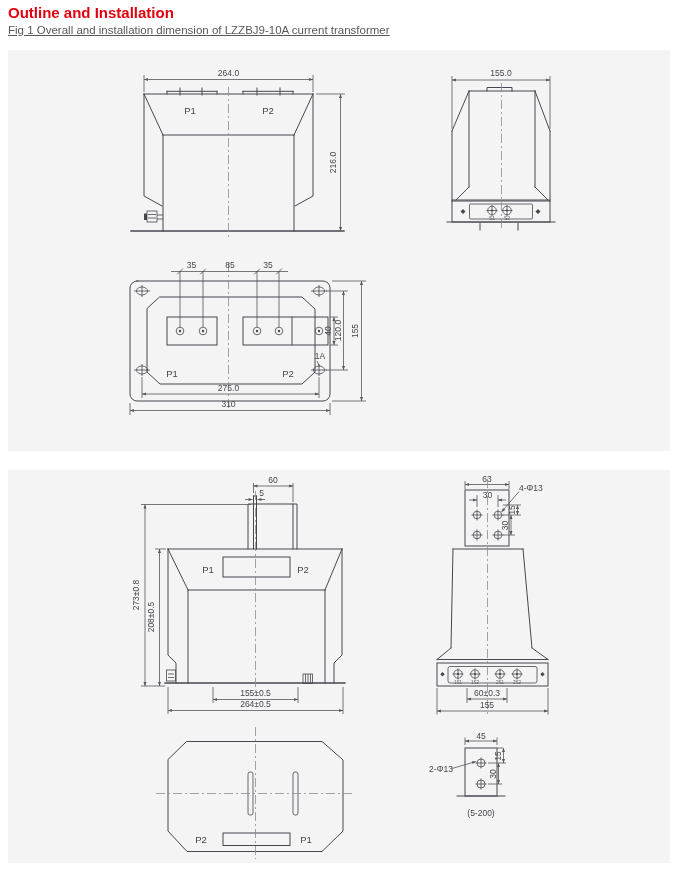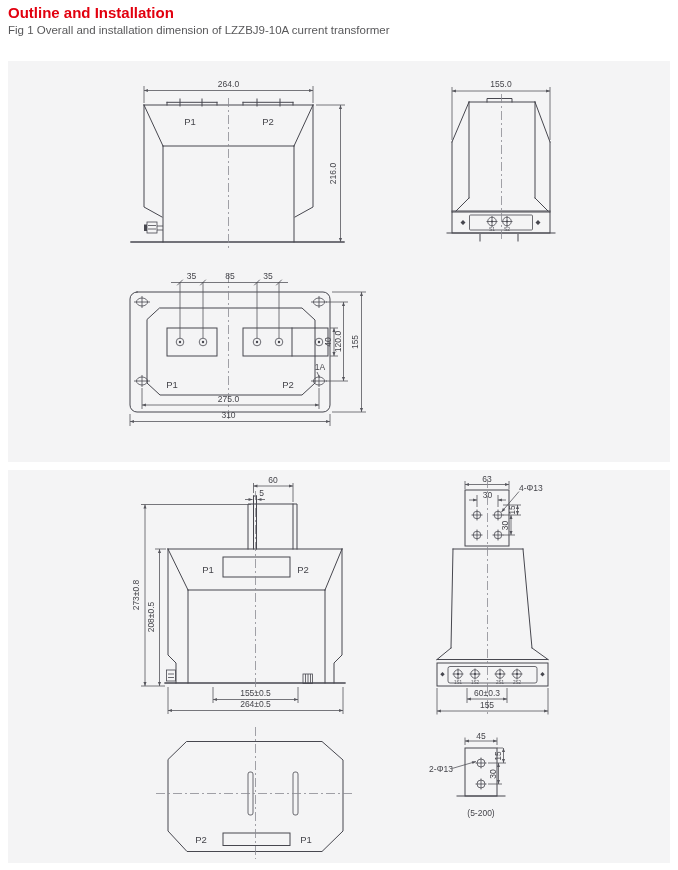--- a/index.html
+++ b/index.html
@@ -1,23 +1,23 @@
 <!DOCTYPE html>
 <html><head>
 <meta charset="utf-8">
 <style>
   html,body{margin:0;padding:0;background:#ffffff;}
   .page{position:relative;width:678px;height:870px;background:#ffffff;overflow:hidden;
         font-family:"Liberation Sans",sans-serif;border-radius:14px;}
   .title{position:absolute;left:8px;top:4px;font-size:15px;font-weight:bold;color:#e2000f;}
   .caption{position:absolute;left:8px;font-size:11.5px;color:#58585a;}
-  .cap1{top:24px;}
+  .cap1{top:24px;text-decoration:underline;}
   .cap2{top:454px;}
   .panel{position:absolute;left:8px;width:662px;background:#f4f4f5;}
-  .panel1{top:61px;height:401px;text-align:right;}
+  .panel1{top:50px;height:401px;text-align:right;}
   .panel2{top:470px;height:393px;}
   .panel svg{display:block;width:100%;height:100%;}
   .ln{stroke:#47474f;stroke-width:1;fill:none;stroke-linecap:square;}
   .lt{stroke:#47474f;stroke-width:0.8;fill:none;}
   .dm{stroke:#55555c;stroke-width:0.8;fill:none;}
   .cl{stroke:#8a8a92;stroke-width:0.8;fill:none;stroke-dasharray:9 3 2 3;}
   .fl{fill:#47474f;stroke:none;}
   text{fill:#45454b;font-family:"Liberation Sans",sans-serif;}
   .t8{font-size:8.5px;}
   .t9{font-size:9.5px;}

